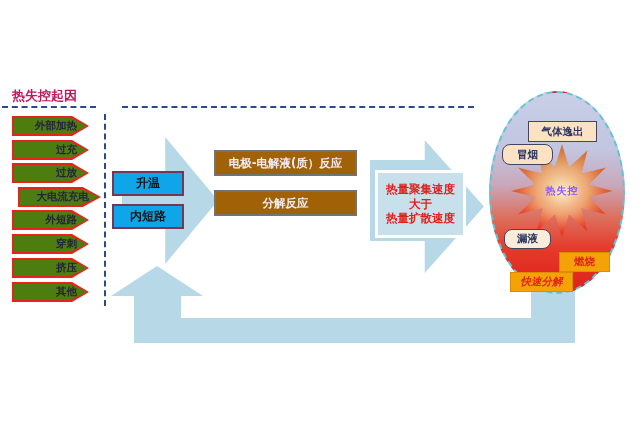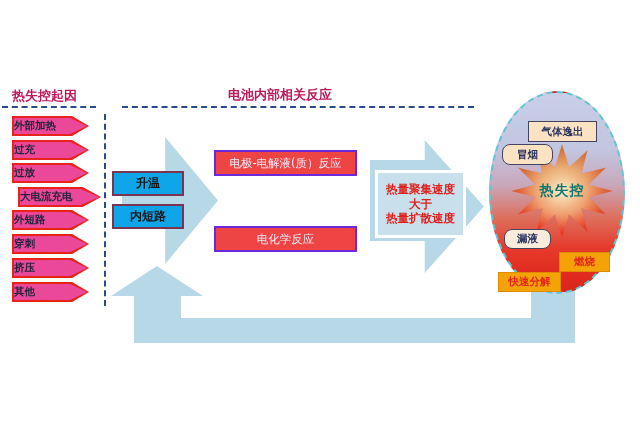--- a/index.html
+++ b/index.html
@@ -8,78 +8,77 @@
     font-family:"DejaVu Sans","Liberation Sans",sans-serif;
   }
   
   .sec-title{position:absolute;font-size:13px;font-weight:bold;color:#be185d;white-space:nowrap;}
   .dash-h{position:absolute;border-top:2px dashed #2b4a8b;height:0;}
   .dash-v{position:absolute;border-left:2px dashed #2b4a8b;width:0;}
   
   .cause{position:absolute;left:12px;width:77px;height:20px;
     clip-path:polygon(0 0,78% 0,100% 50%,78% 100%,0 100%);background:#e8221c;}
   .cause-in{position:absolute;inset:2px;clip-path:polygon(0 0,77% 0,100% 50%,77% 100%,0 100%);
-    background:#ec4899;display:flex;align-items:center;justify-content:flex-start;}
+    background:#4d7c0f;display:flex;align-items:center;justify-content:flex-end;}
   .cause-in span{font-size:10.5px;font-weight:bold;color:#23233f;padding-right:10px;white-space:nowrap;}
   .c0{top:116px}.c1{top:140px}.c2{top:163px}.c3{top:187px;left:18px;width:83px}
   .c4{top:210px}.c5{top:234px}.c6{top:258px}.c7{top:282px}
   
   .bigarrow{position:absolute;background:#b7d8e7;}
   #arrow1{left:122px;top:137px;width:96px;height:127px;
     clip-path:polygon(0 28%,45% 28%,45% 0,100% 50%,45% 100%,45% 72%,0 72%);}
   #arrow2{left:370px;top:140px;width:114px;height:133px;
     clip-path:polygon(0 15%,48% 15%,48% 0,100% 50%,48% 100%,48% 76%,0 76%);}
   
   .trigger{position:absolute;left:112px;width:68px;height:21px;background:#0ea5e9;
     border:2px solid #7c3550;display:flex;align-items:center;justify-content:center;
     font-size:12px;font-weight:bold;color:#151515;}
   .t0{top:171px}.t1{top:204px}
   
-  .reaction{position:absolute;left:214px;width:139px;height:22px;background:#ef4444;
-    border:2px solid #6d28d9;display:flex;align-items:center;justify-content:center;
-    font-size:11.5px;font-weight:normal;color:#f1ebf8;white-space:nowrap;}
+  .reaction{position:absolute;left:214px;width:139px;height:22px;background:#a16207;
+    border:2px solid #737373;display:flex;align-items:center;justify-content:center;
+    font-size:11.5px;font-weight:bold;color:#f1ebf8;white-space:nowrap;}
   .r0{top:150px}.r1{top:190px}.r2{top:226px}
   
   #condition{position:absolute;left:375px;top:170px;width:85px;height:62px;
     background:#c7e0ec;border:3px solid #ffffff;display:flex;flex-direction:column;
     align-items:center;justify-content:center;line-height:1.25;}
   #condition div{font-size:11.5px;font-weight:bold;color:#e0201c;white-space:nowrap;}
   
   .loop{position:absolute;background:#b7d8e7;z-index:1;}
   #loop-head{left:111px;top:266px;width:92px;height:30px;clip-path:polygon(50% 0,100% 100%,0 100%);}
   #loop-stem{left:134px;top:294px;width:47px;height:49px;}
   #loop-bar{left:134px;top:318px;width:441px;height:25px;}
   #loop-rise{left:531px;top:287px;width:44px;height:34px;}
   
   #ellipse{position:absolute;left:489px;top:91px;width:132px;height:199px;z-index:2;
     border:2px dashed #5fc4d4;border-radius:50%;
     background:linear-gradient(180deg,#c8cfe6 0%,#c2c6e1 28%,#c9a8bb 46%,#dd6e5b 63%,#e63a2b 78%,#e0291f 92%,#d8261d 100%);}
   #burst-svg{position:absolute;left:506px;top:142px;width:112px;height:98px;z-index:3;}
   #burst-text{position:absolute;left:506px;top:142px;width:112px;height:98px;z-index:4;
-    display:flex;align-items:center;justify-content:center;font-size:14px;font-weight:bold;
-    color:#0f766e;letter-spacing:1px;}
+    display:flex;align-items:center;justify-content:center;font-size:10px;font-weight:bold;
+    color:#8b5cf6;letter-spacing:1px;}
   
   .elabel{position:absolute;z-index:5;display:flex;align-items:center;justify-content:center;
     font-size:10.5px;font-weight:bold;white-space:nowrap;margin-top:9px;}
   .cream{background:#fbe2c3;border:1px solid #44445e;color:#2c3560;}
   .gold{background:#f4a306;border:1px solid #e08a00;color:#e3241d;}
   #lbl-gas{left:528px;top:112px;width:67px;height:19px;}
   #lbl-smoke{left:502px;top:135px;width:49px;height:19px;border-radius:8px;}
   #lbl-leak{left:504px;top:220px;width:45px;height:18px;background:#f9ecdb;border-radius:8px;}
   #lbl-burn{left:559px;top:243px;width:49px;height:18px;}
-  #lbl-decomp{left:498px;top:263px;width:61px;height:18px;}
+  #lbl-decomp{left:510px;top:263px;width:61px;height:18px;font-style:italic;}
 </style>
 </head>
 <body>
 
 <div id="stage">
 
   <div class="sec-title" style="left:12px;top:87px;">热失控起因</div>
   <div class="dash-h" style="left:2px;top:106px;width:94px;"></div>
-  <div class="sec-title" style="left:228px;top:86px;">电池内部相关反应</div>
   <div class="dash-h" style="left:122px;top:106px;width:352px;"></div>
   <div class="dash-v" style="left:104px;top:114px;height:192px;"></div>
 
   <div class="cause c0">
       <div class="cause-in">
         <span>外部加热</span>
       </div>
     </div>
   <div class="cause c1">
       <div class="cause-in">
@@ -117,21 +116,21 @@
       </div>
     </div>
 
   <div id="arrow1" class="bigarrow"></div>
   <div id="arrow2" class="bigarrow"></div>
 
   <div class="trigger t0">升温</div>
   <div class="trigger t1">内短路</div>
 
   <div class="reaction r0">电极-电解液(质）反应</div>
-  <div class="reaction r2">电化学反应</div>
+  <div class="reaction r1">分解反应</div>
 
   <div id="condition">
     <div>热量聚集速度</div>
     <div>大于</div>
     <div>热量扩散速度</div>
   </div>
 
   <div id="loop-head" class="loop"></div>
   <div id="loop-stem" class="loop"></div>
   <div id="loop-bar" class="loop"></div>

